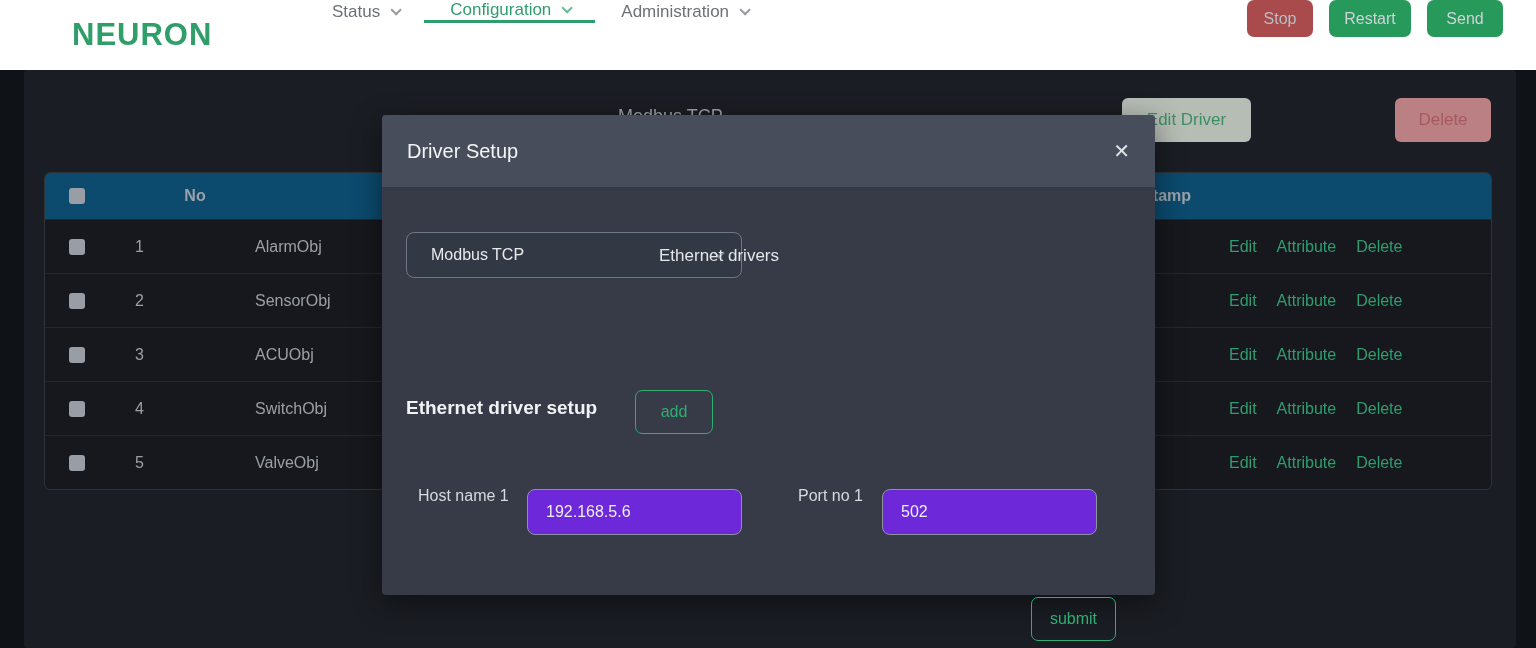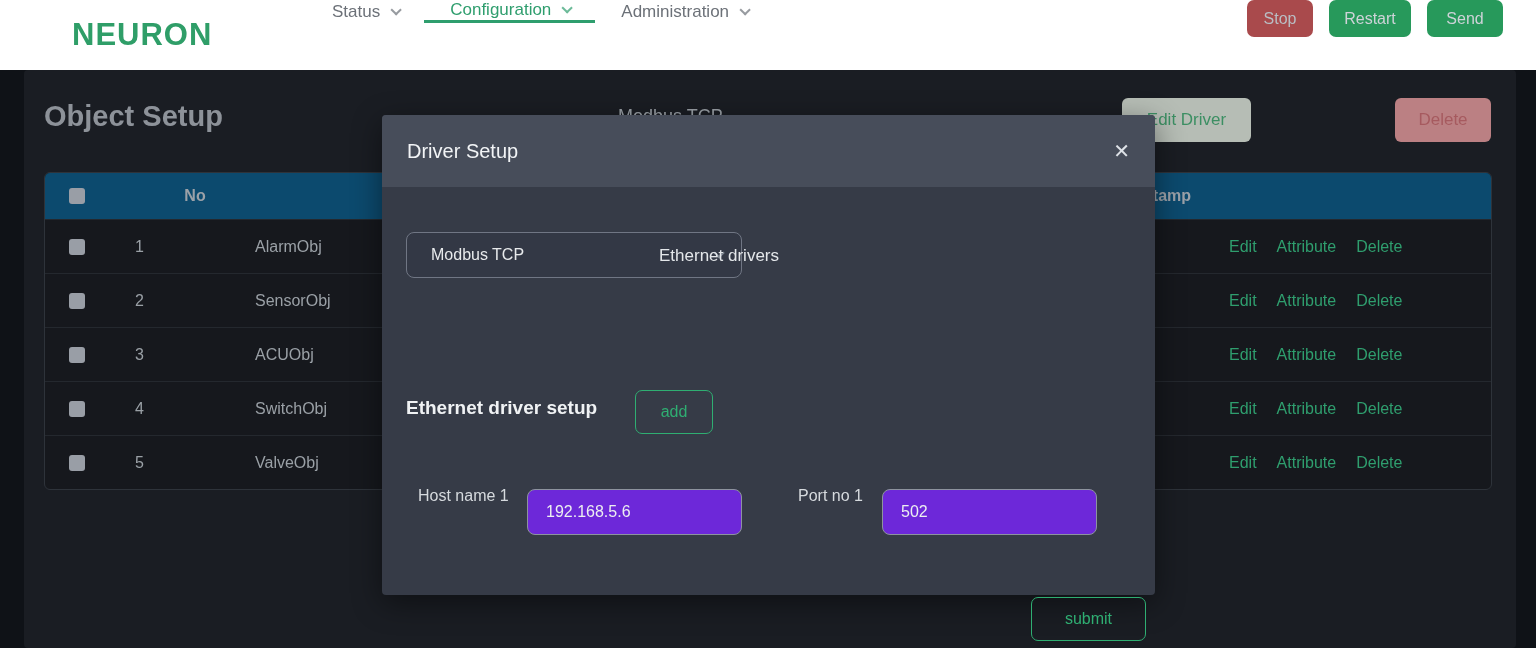--- a/index.html
+++ b/index.html
@@ -117,21 +117,21 @@
   .field-label { position:absolute; top:300px; font-size:16px; color:#d6dade; }
   .label-host { left:36px; }
   .label-port { left:416px; }
   .input {
     position:absolute; top:286px; height:46px; width:215px;
     border:1px solid #8d939e; border-radius:8px; background:#6d28d9;
     color:#eceef1; font-size:16px; padding:0 18px; font-family:inherit; outline:none;margin-top:16px;
   }
   .input-host { left:145px; }
   .input-port { left:500px; }
-  .btn-submit { position:absolute; left:649px; top:410px; width:115px; height:44px; }
+  .btn-submit { position:absolute; left:649px; top:410px; width:85px; height:44px; }
 </style>
 </head>
 <body>
 
 <div class="navbar">
   <div class="brand">NEURON</div>
   <div class="nav-items">
     <div class="nav-item">
       <span>Status</span>
       <span class="caret"></span>
@@ -146,21 +146,20 @@
     </div>
   </div>
   <div class="nav-actions">
     <button class="btn btn-danger btn-stop">Stop</button>
     <button class="btn btn-success btn-restart">Restart</button>
     <button class="btn btn-success btn-send">Send</button>
   </div>
 </div>
 
 <div class="content">
-  <div class="page-title">Object Setup</div>
   <div class="driver-label">Modbus TCP</div>
 
   <button class="toolbar-btn btn-edit-driver">Edit Driver</button>
   <button class="toolbar-btn btn-delete">Delete</button>
 
   <div class="table">
     <div class="trow thead">
       <div class="cell-check">
         <div class="checkbox"></div>
       </div>

